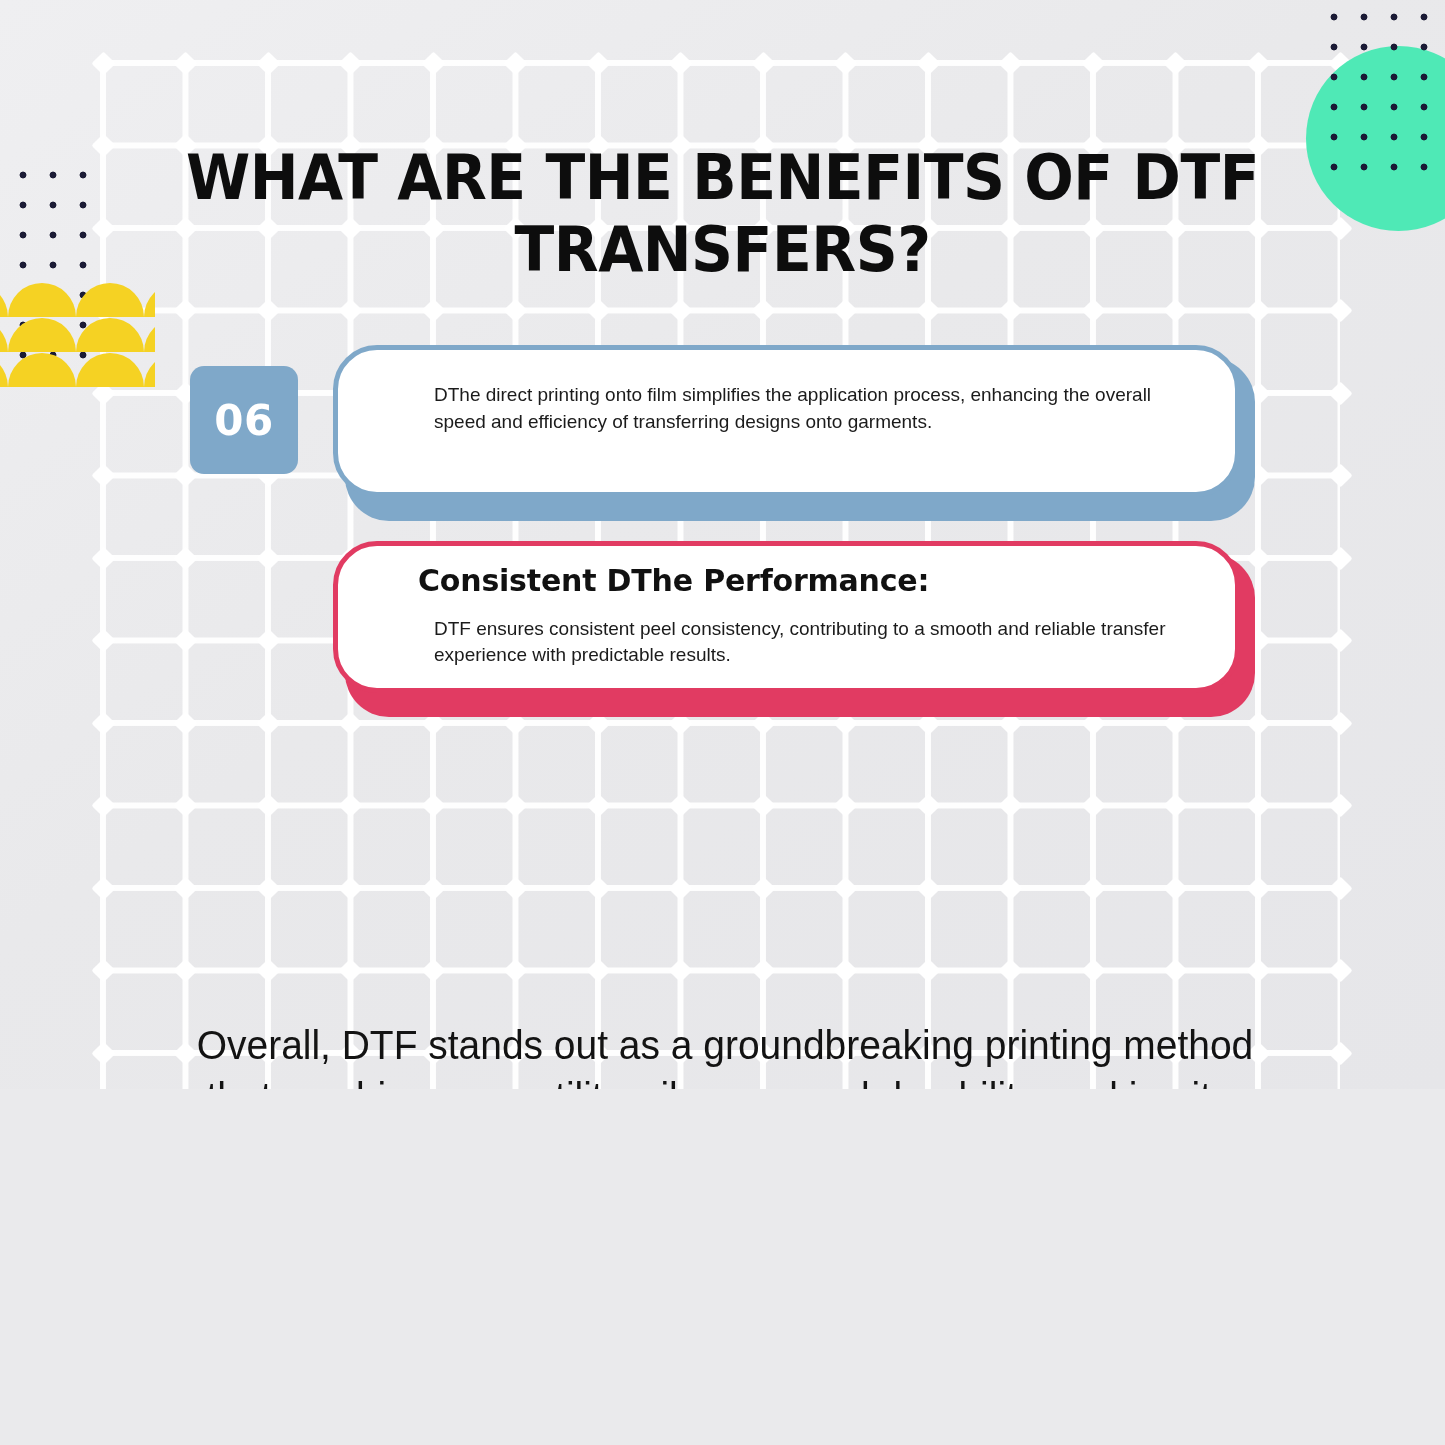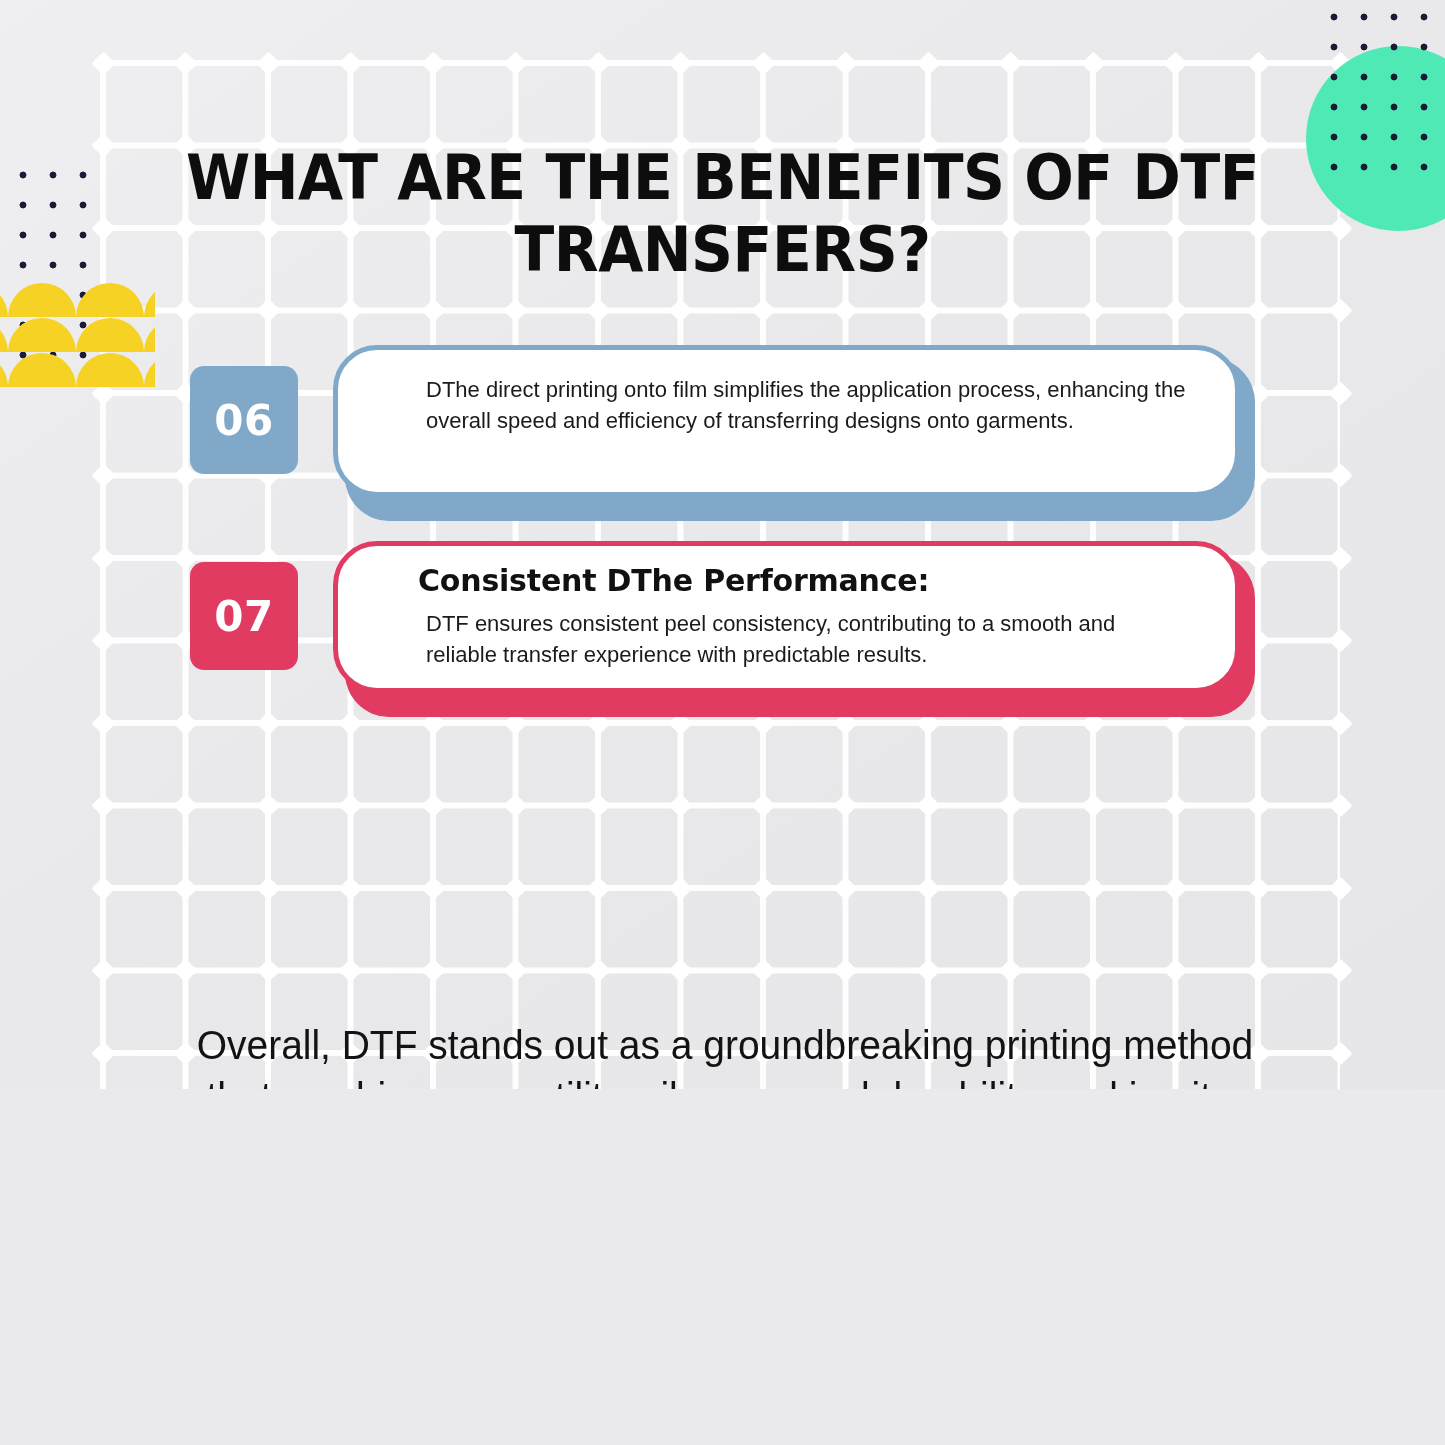--- a/index.html
+++ b/index.html
@@ -186,24 +186,24 @@
     font-weight: 700;
     font-size: 30px;
     line-height: 1.25;
     color: #111111;
     letter-spacing: -0.2px;
     margin: 0 0 8px 0;
   }
   .card-body {
     font-family: "Liberation Sans", sans-serif;
     font-weight: 400;
-    font-size: 22px;
+    font-size: 19px;
     line-height: 1.42;
     color: #1b1b1b;
-    margin: 8px;
+    margin: 16px;
     max-width: 800px;
   }
 
   
   .footer-text {
     position: absolute;
     left: 150px;
     top: 1020px;
     width: 1150px;
     text-align: center;
@@ -529,21 +529,20 @@
 
     <div class="card-row">
       <div class="badge" id="badge-0" style="background: rgb(127, 168, 201);">06</div>
       <div class="card-shadow" id="shadow-0" style="background: rgb(127, 168, 201);"></div>
       <div class="card" id="card-0" style="border-color: rgb(127, 168, 201);">
         <p class="card-body">DThe direct printing onto film simplifies the application process, enhancing the overall speed and efficiency of transferring designs onto garments.</p>
       </div>
     </div>
 
     <div class="card-row">
-      <div class="badge" id="badge-1" style="background: rgb(225, 59, 98);">07</div>
       <div class="card-shadow" id="shadow-1" style="background: rgb(225, 59, 98);"></div>
       <div class="card" id="card-1" style="border-color: rgb(225, 59, 98);">
         <p class="card-title">Consistent DThe Performance:</p>
         <p class="card-body">DTF ensures consistent peel consistency, contributing to a smooth and reliable transfer experience with predictable results.</p>
       </div>
     </div>
 
 
   </div>
 

